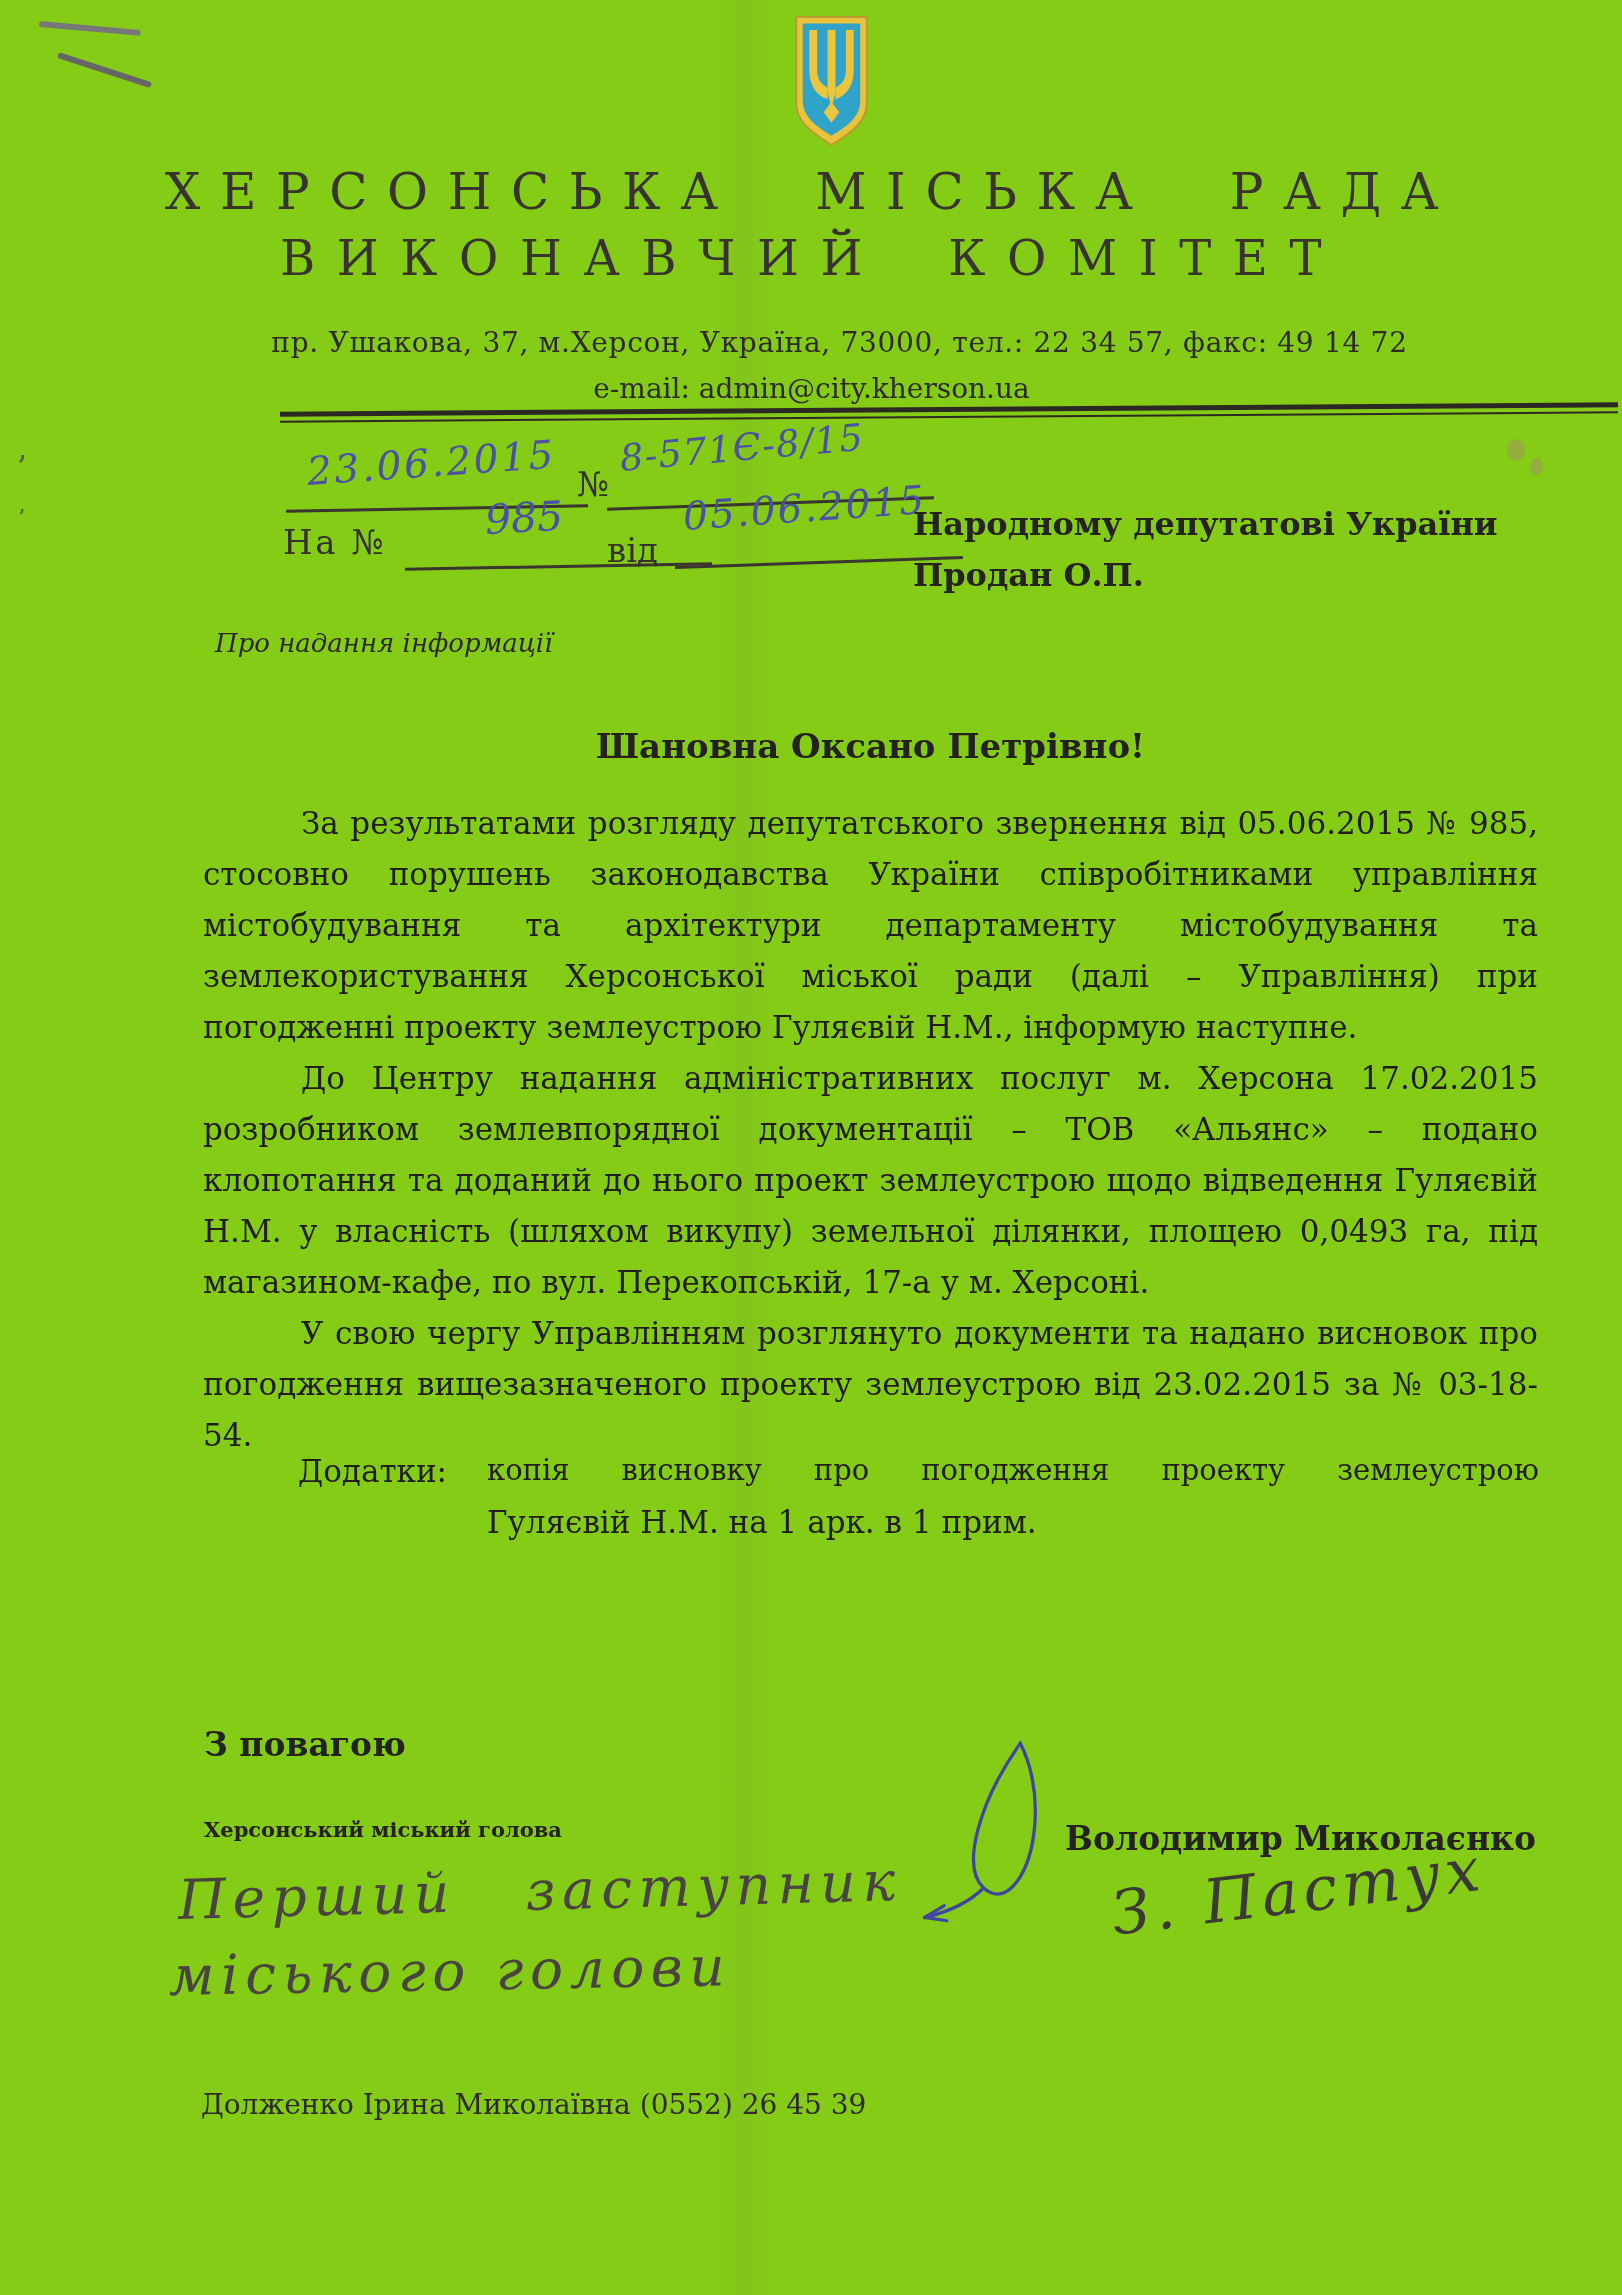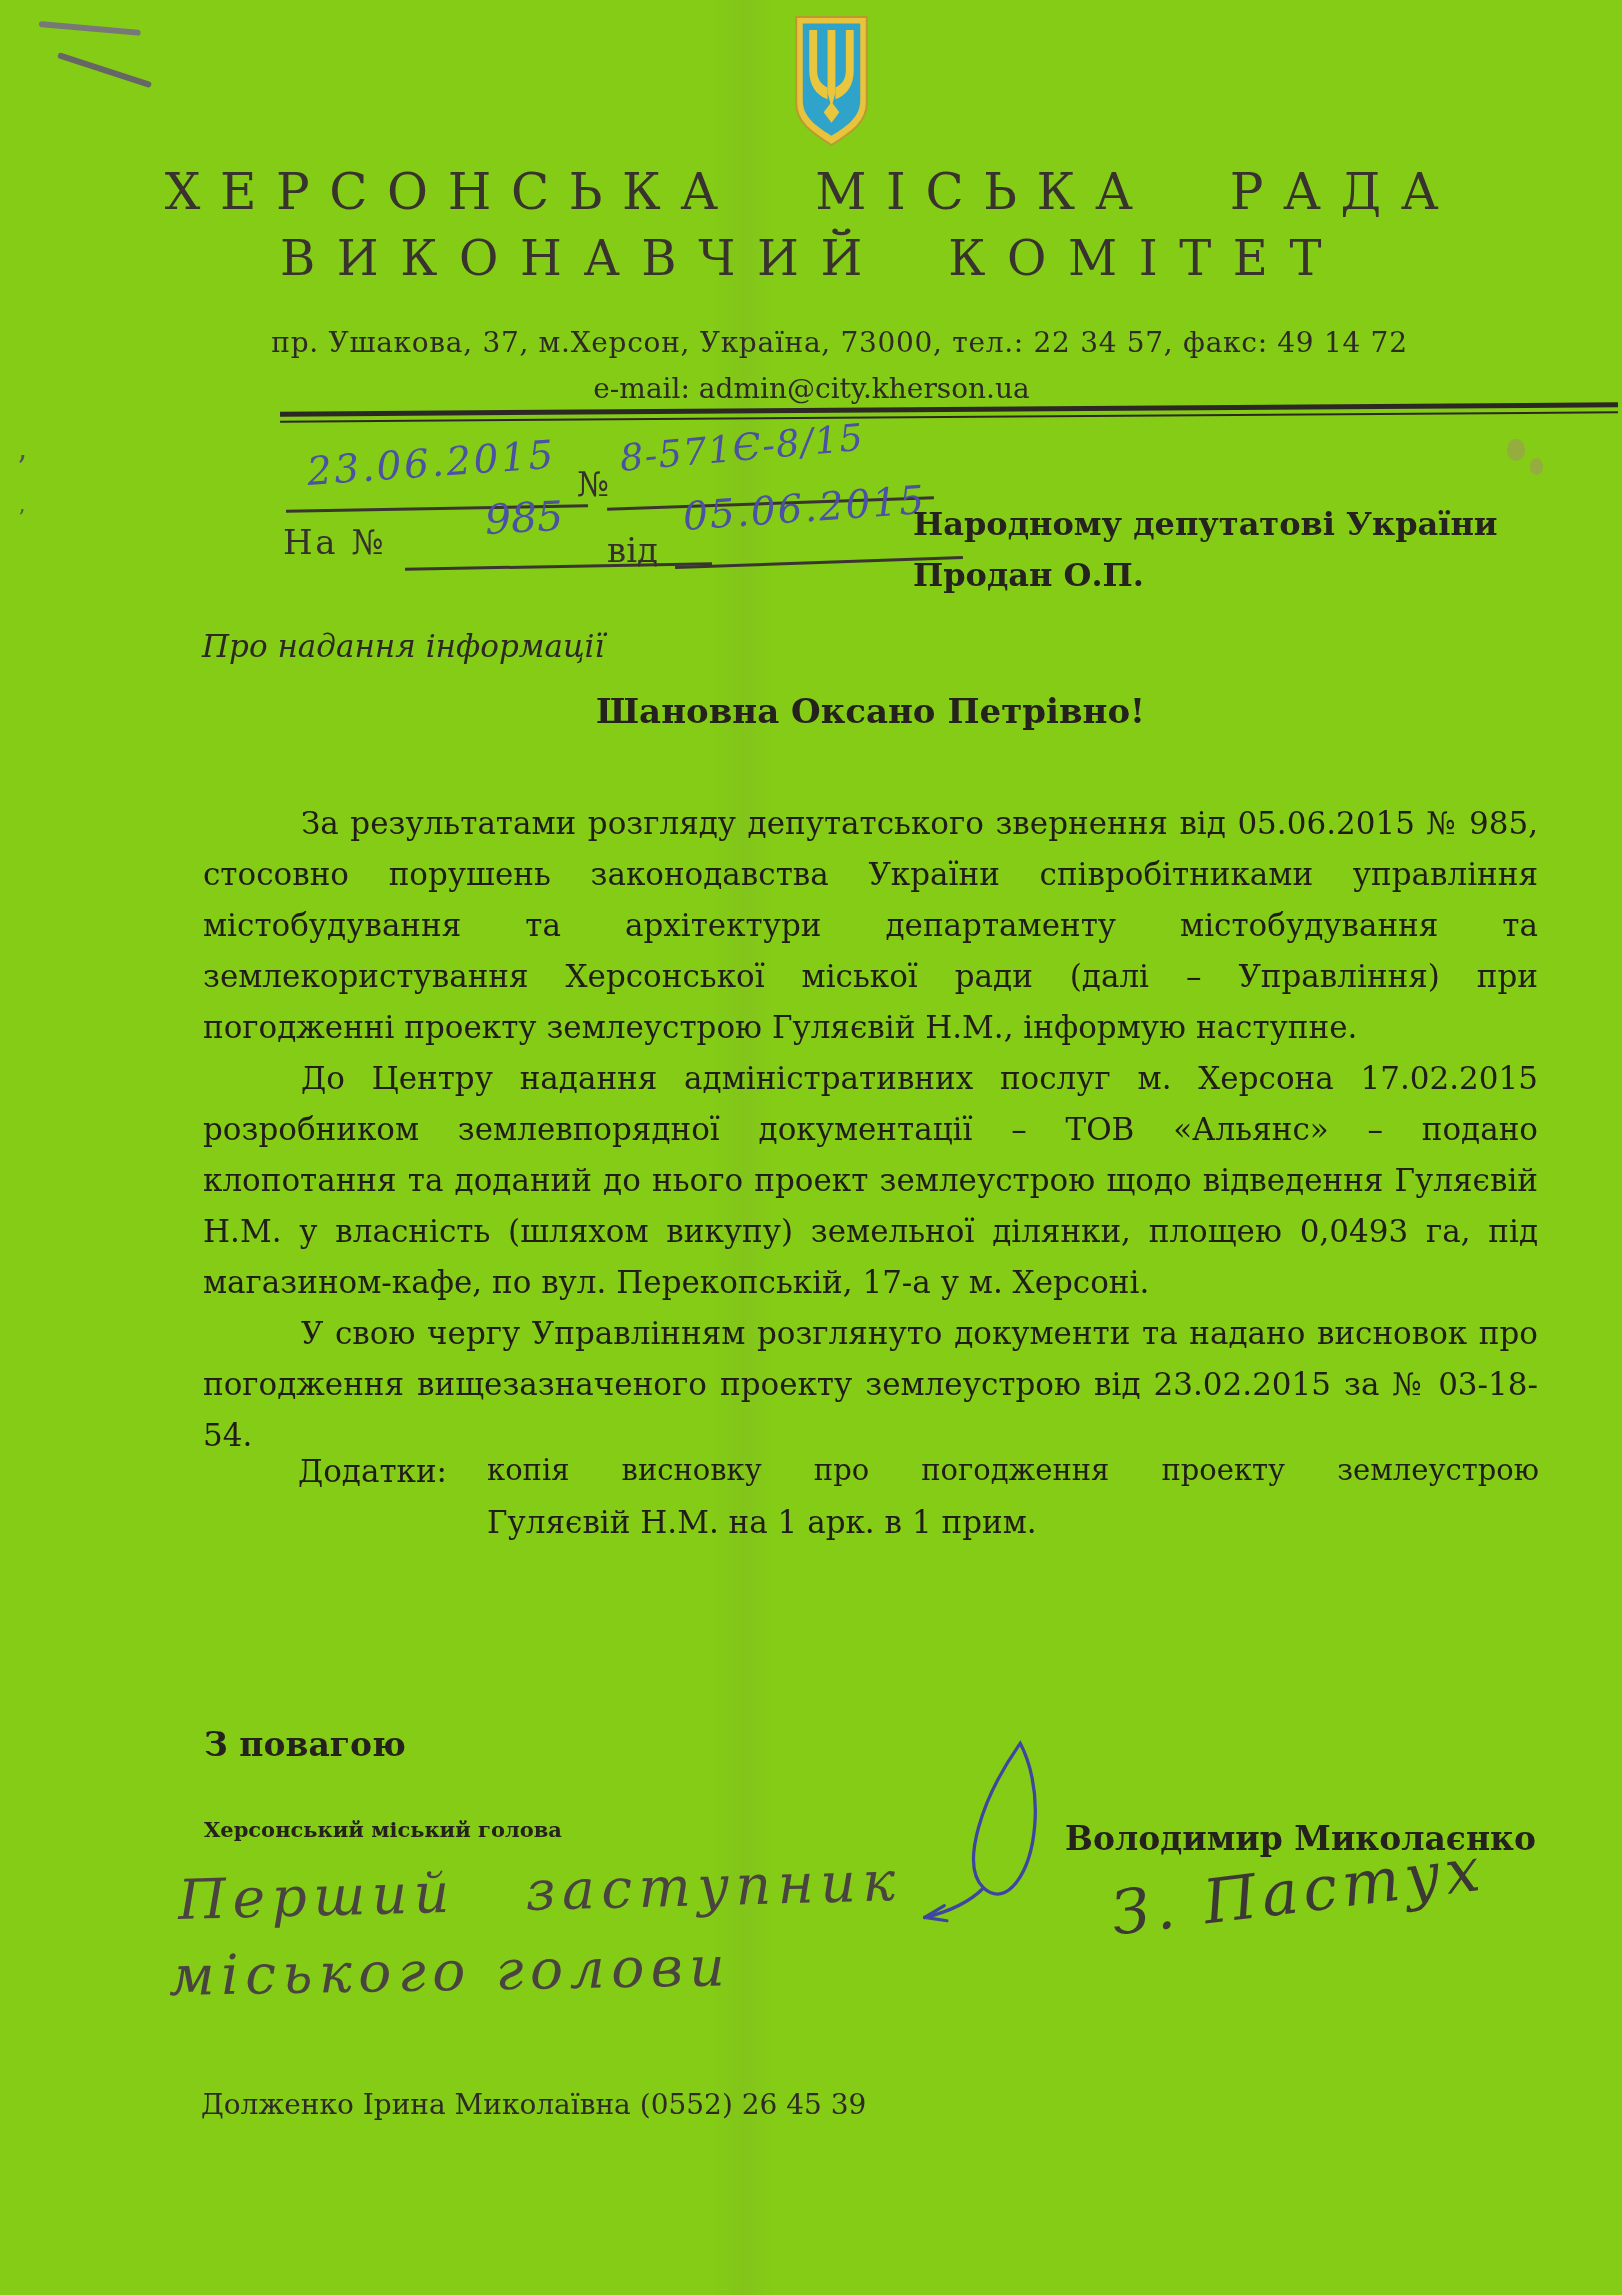--- a/index.html
+++ b/index.html
@@ -29,23 +29,23 @@
   .rule{left:280px;top:407px;width:1338px;height:3.9px;border-top:5.9px solid #2c2823;border-bottom:2px solid #2c2823;transform:rotate(-0.4deg);}
   
   .plabel{font-size:34px;color:#35302b;white-space:nowrap;}
   .hw{font-style:italic;color:#4b51a3;white-space:nowrap;}
   .uline{height:3.3px;background:#3a3530;}
   .speck{color:#555;font-size:31px;}
   .smudge{border-radius:50%;background:#a8876f;opacity:.45;}
   
   .recip{left:913px;width:602px;font-weight:bold;font-size:32px;color:#26221e;white-space:nowrap;}
   
-  .subject{left:202px;top:628px;font-style:italic;font-size:31px;color:#2c2823;}
+  .subject{left:215px;top:628px;font-style:italic;font-size:26px;color:#2c2823;}
   
-  .salut{left:203px;width:1335px;top:691px;text-align:center;font-weight:bold;font-size:34px;color:#25211d;}
+  .salut{left:203px;width:1335px;top:726px;text-align:center;font-weight:bold;font-size:34px;color:#25211d;}
   
   .par{left:203px;width:1335px;text-align:justify;font-size:31px;line-height:51px;color:#211d19;text-indent:98px;}
   .p1{top:798px;}
   .p2{top:1053px;}
   .p3{top:1308px;}
   
   .att-label{left:298px;top:1453px;font-size:31px;color:#211d19;}
   .att-line1{left:487px;top:1453px;width:1052px;font-size:29px;color:#211d19;text-align:justify;text-align-last:justify;}
   .att-line2{left:487px;top:1504px;font-size:31px;color:#211d19;}
   

